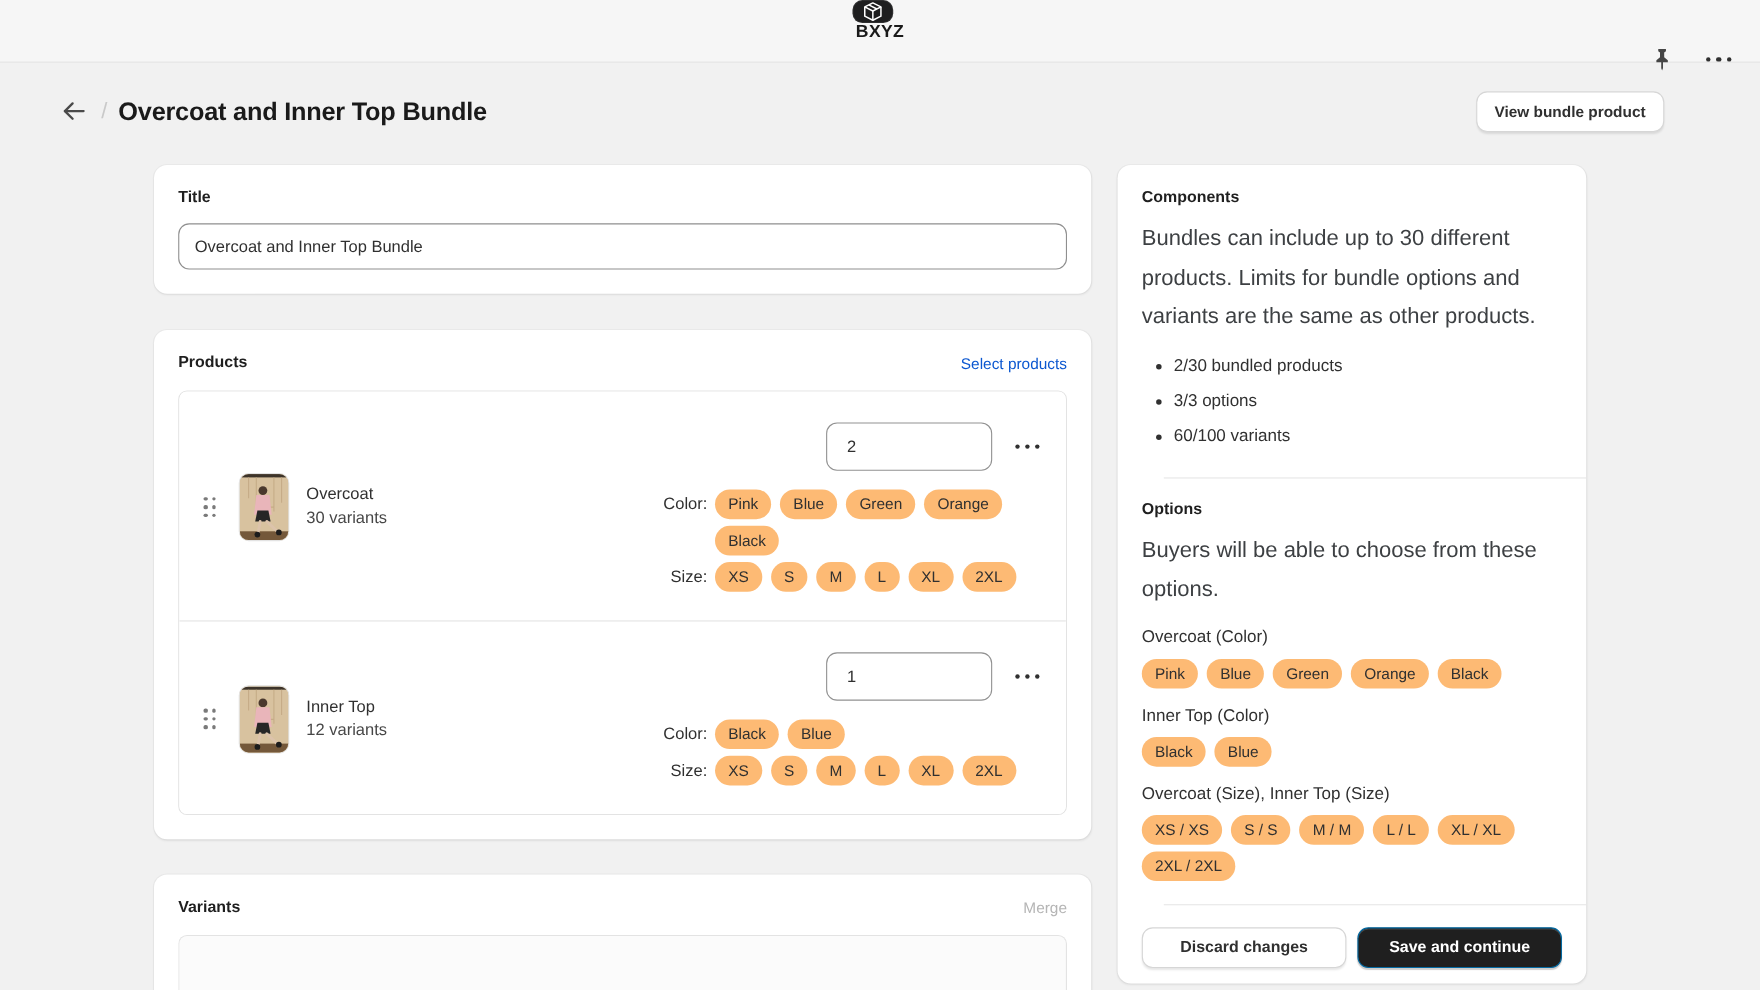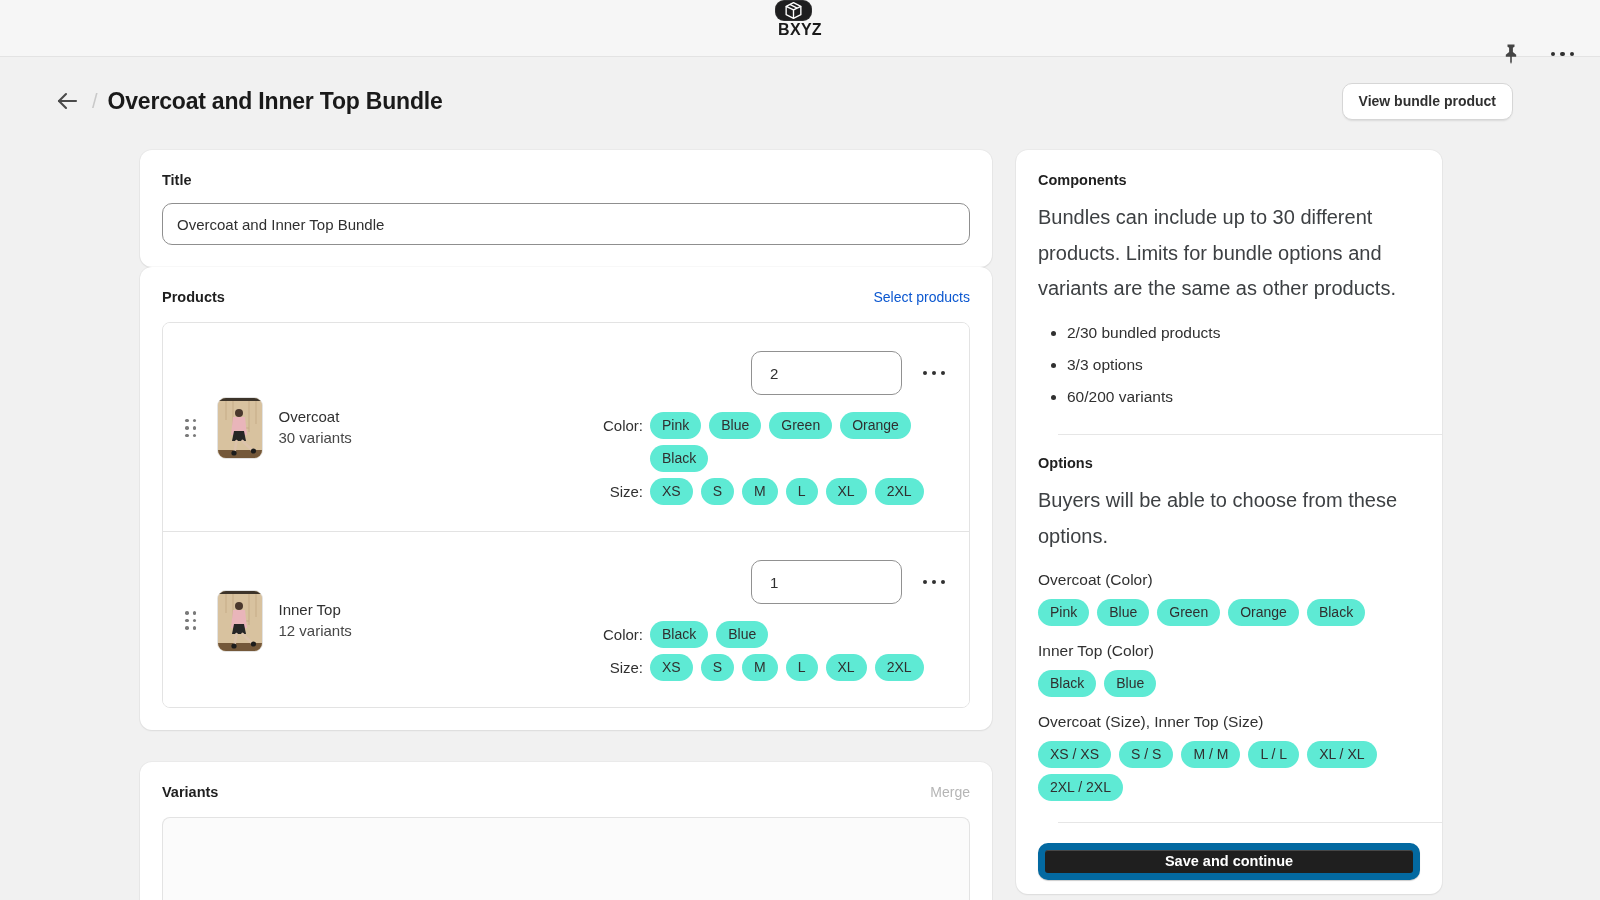--- a/index.html
+++ b/index.html
@@ -48,21 +48,21 @@
   .side-col { width:426px; flex:0 0 426px; }
 
   .card {
     background:#fff; border-radius:12px; padding:22px;
     box-shadow:0 1px 2px rgba(26,26,26,.07), 0 0 0 1px rgba(26,26,26,.03);
   }
   .card-heading { font-size:14.5px; font-weight:700; color:#1f1f1f; }
   .card-head-row { display:flex; align-items:center; justify-content:space-between; }
 
   
-  .title-card { }
+  .title-card { margin-bottom:33px; }
   .text-input {
     margin-top:15px; width:100%; height:42px; border:1px solid #8f8f8f; border-radius:10px;
     padding:0 14px; font-size:15px; color:#303030; background:#fff;
     font-family:"Liberation Sans", sans-serif; outline:none;
   }
 
   
   .products-card { margin-bottom:32px; }
   .link { color:#0b57d0; font-size:14px; font-weight:500; text-decoration:none; cursor:pointer; }
   .product-table { margin-top:17px; border:1px solid #e3e3e3; border-radius:8px; overflow:hidden; }
@@ -81,21 +81,21 @@
     padding:0 18px; font-size:15px; color:#303030;
     font-family:"Liberation Sans", sans-serif; outline:none; background:#fff;
   }
   .row-menu { background:none; border:none; cursor:pointer; padding:4px; }
   .row-menu .dots i { width:4px; height:4px; }
   .opt-rows { margin-top:17px; display:flex; flex-direction:column; gap:6px; }
   .opt-row { display:flex; align-items:flex-start; }
   .opt-label { width:52px; flex:0 0 52px; text-align:right; margin-right:7px; font-size:15px; color:#303030; line-height:27px; }
   .pills { display:flex; flex-wrap:wrap; gap:6px 8px; flex:1; }
   .pill {
-    background:#5eead4; color:#303030; border-radius:14px;
+    background:#fdba74; color:#303030; border-radius:14px;
     font-size:14px; line-height:21px; padding:3px 12px; white-space:nowrap;
   }
 
   
   .variants-card { height:300px; }
   .merge-label { color:#b5b5b5; font-size:14px; font-weight:500; cursor:default; background:none; border:none; font-family:"Liberation Sans", sans-serif; }
   .variants-box {
     margin-top:17px; height:220px; background:#fbfbfb;
     border:1px solid #e3e3e3; border-bottom:none; border-radius:8px 8px 0 0;
   }
@@ -105,21 +105,21 @@
   .side-text { font-size:20px; line-height:1.78; color:#3d4043; margin-top:12px; padding-right:4px; }
   .bullet-list { list-style:none; margin-top:10px; }
   .bullet-list li { position:relative; padding-left:29px; font-size:15.5px; color:#303030; line-height:2.08; }
   .bullet-list li::before { content:""; position:absolute; left:13px; top:14px; width:5px; height:5px; border-radius:50%; background:#303030; }
   .divider { height:1px; background:#e6e6e6; margin:21px -22px 20px 20px; }
   .opt-group-label { font-size:15.5px; color:#303030; margin:16px 0 10px; }
   .side-card .pills { margin-bottom:4px; }
   .side-footer { display:flex; gap:10px; margin-top:15px; padding-bottom:2px; }
   .side-footer .btn { flex:1; height:37px; font-size:14.5px; }
   .btn-primary {
-    background:#1f1f1f; color:#fff; border:7px solid #0369a1;
+    background:#1f1f1f; color:#fff; border:1px solid #0369a1;
     box-shadow:inset 0 1px 0 rgba(255,255,255,.18), 0 1px 1px rgba(0,0,0,.2);
     font-weight:600;
   }
   svg { display:block; }
 </style>
 </head>
 <body>
 
 <div class="screen">
 
@@ -323,21 +323,21 @@
 
     </div>
 
     <aside class="side-col">
       <section class="card side-card">
         <h2 class="card-heading">Components</h2>
         <p class="side-text">Bundles can include up to 30 different products. Limits for bundle options and variants are the same as other products.</p>
         <ul class="bullet-list" id="components-bullets">
             <li>2/30 bundled products</li>
             <li>3/3 options</li>
-            <li>60/200 variants</li>
+            <li>60/100 variants</li>
           </ul>
 
         <div class="divider"></div>
 
         <h2 class="card-heading">Options</h2>
         <p class="side-text">Buyers will be able to choose from these options.</p>
         <div id="option-groups">
             <div class="opt-group-label">Overcoat (Color)</div>
             <div class="pills">
               <span class="pill">Pink</span>
@@ -358,19 +358,20 @@
               <span class="pill">M / M</span>
               <span class="pill">L / L</span>
               <span class="pill">XL / XL</span>
               <span class="pill">2XL / 2XL</span>
             </div>
           </div>
 
         <div class="divider"></div>
 
         <div class="side-footer">
+          <button class="btn">Discard changes</button>
           <button class="btn btn-primary">Save and continue</button>
         </div>
       </section>
     </aside>
 
   </div>
 </div>
 
 </body></html>

